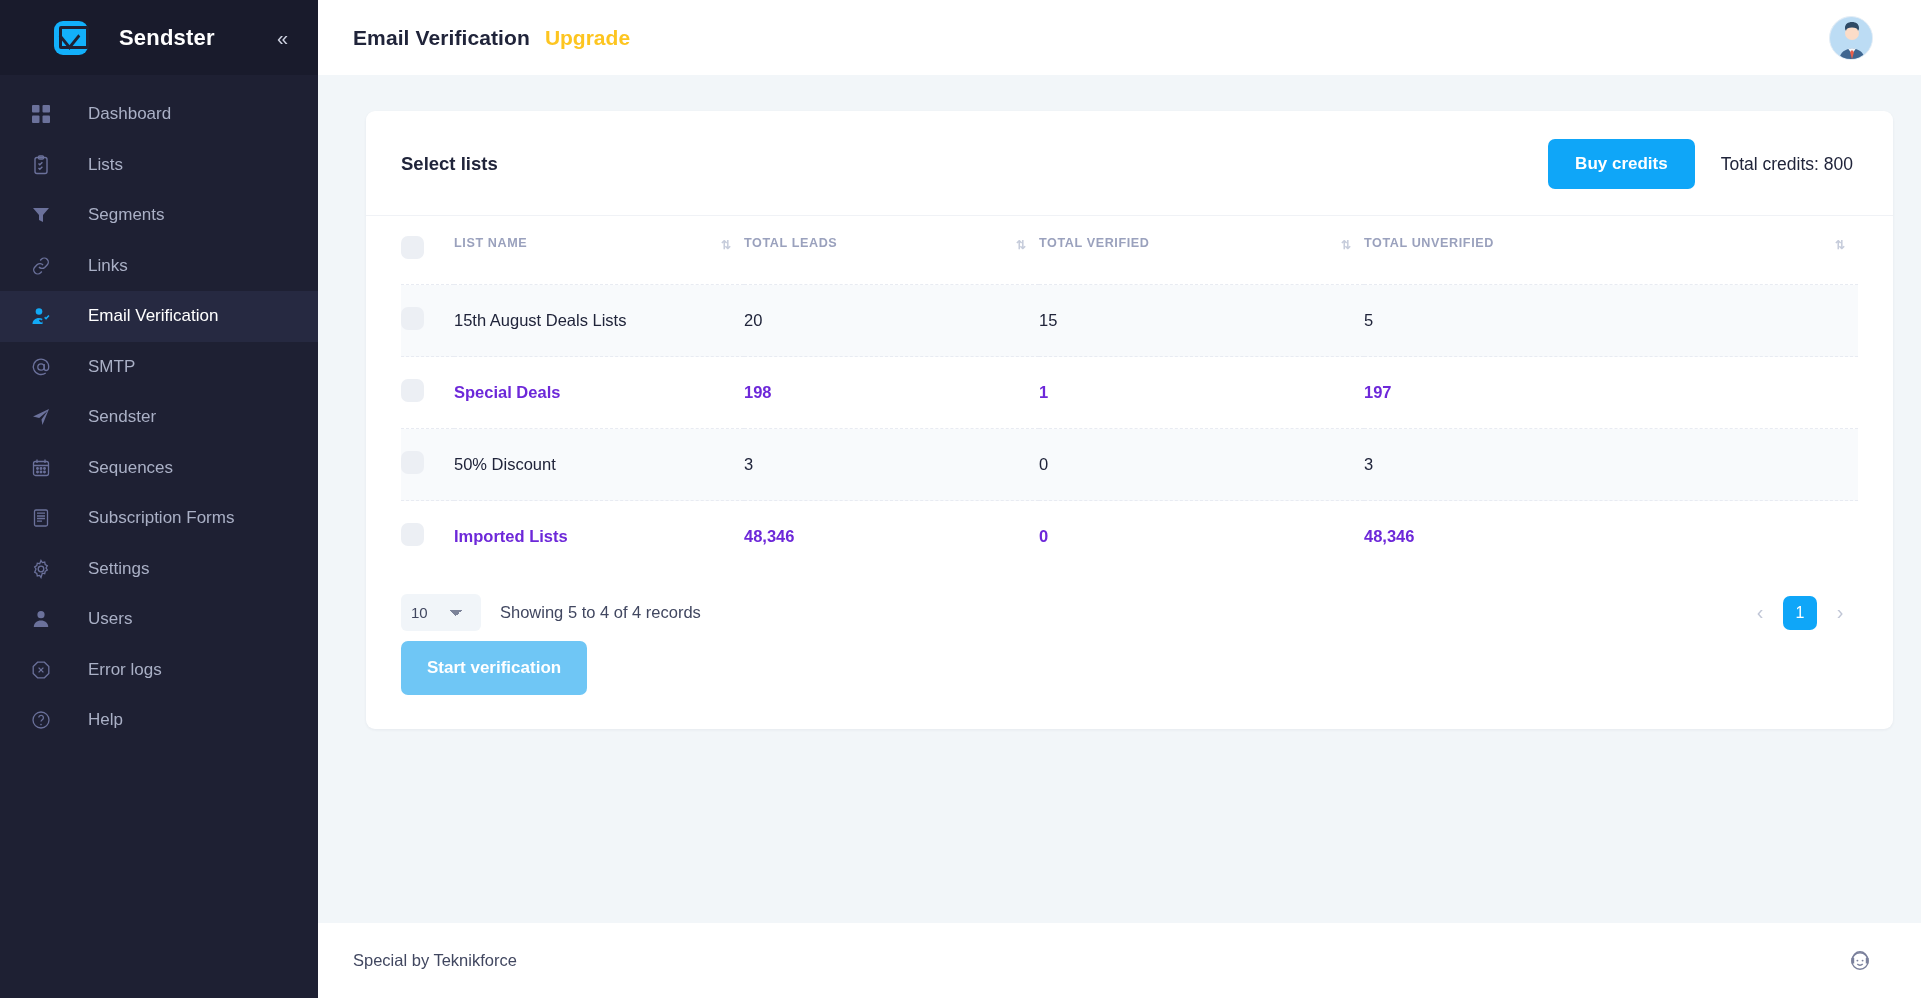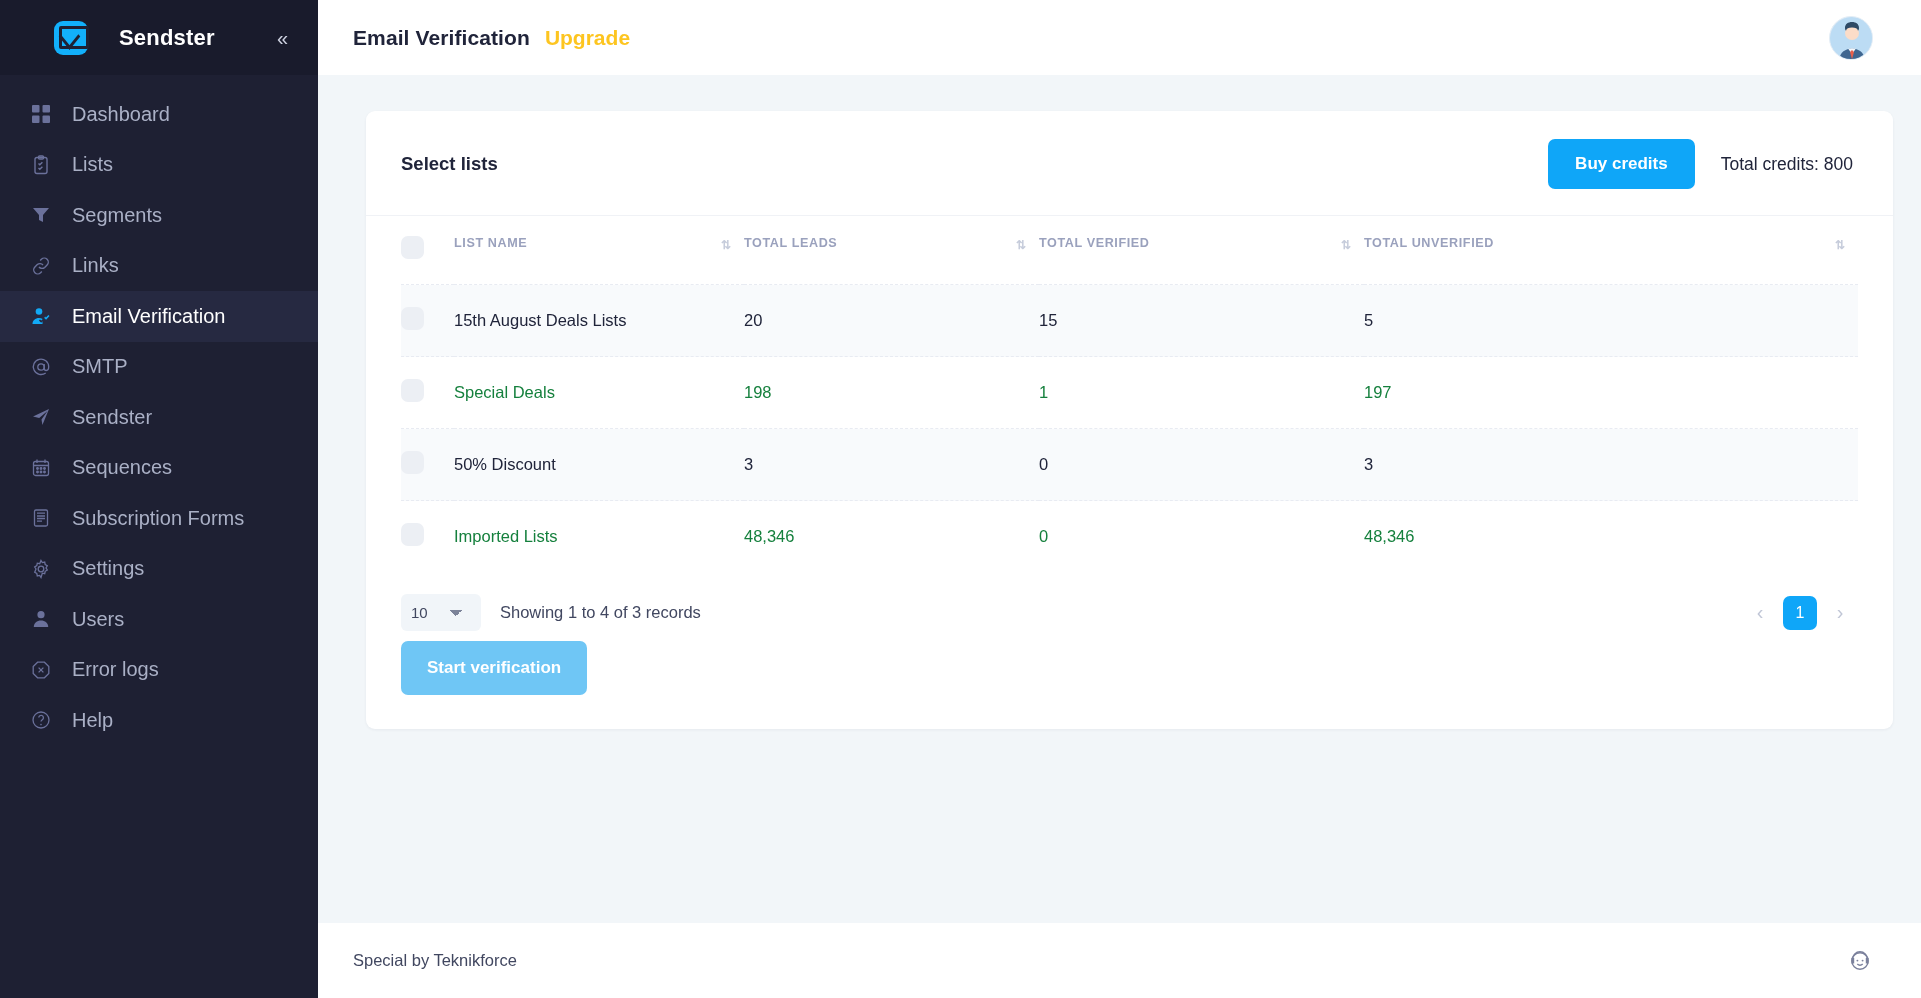--- a/index.html
+++ b/index.html
@@ -40,22 +40,22 @@
     font-size: 22px; font-weight: bold; color: #ffffff; letter-spacing: .2px;
     flex: 1;
   }
   .collapse-btn {
     color: #cfd3e2; font-size: 20px; line-height: 1; cursor: pointer;
     padding: 4px 6px;
   }
   .nav { padding-top: 14px; flex: 1; }
   .nav-item {
     height: 50.5px; display: flex; align-items: center;
-    padding-left: 30px; gap: 20px; cursor: pointer;
-    font-size: 20px; color: #aab0c6;
+    padding-left: 30px; gap: 36px; cursor: pointer;
+    font-size: 17px; color: #aab0c6;
   }
   .nav-item.active {
     background: #262941; color: #ffffff; font-weight: 500;
   }
   .nav-icon {
     width: 22px; height: 22px; flex: 0 0 22px;
     display: flex; align-items: center; justify-content: center;
     color: #6b719b;
   }
   .nav-item.active .nav-icon { color: #12a9f5; }
@@ -127,21 +127,21 @@
     color: #c6ccdb; font-size: 12px; cursor: pointer; letter-spacing: -1px;
   }
   .col-check { width: 53px; }
   .col-name  { width: 290px; }
   .col-leads { width: 295px; }
   .col-ver   { width: 325px; }
   td {
     padding: 22px 0; font-size: 16.5px; color: #20243a;
     border-bottom: 1px dashed #e8ebf2; vertical-align: middle;
   }
-  tr.row-alt td { color: #15803d; background: #ffffff; }
+  tr.row-alt td { color: #6d28d9; background: #ffffff; font-weight: bold; }
   tr.row-main td { background: #f8fafc; }
   tr.row-last td { border-bottom: none; }
   .chk {
     width: 23px; height: 23px; border-radius: 7px;
     background: #eceff4; display: inline-block; cursor: pointer;
   }
 
   
   .table-footer {
     display: flex; align-items: center;
@@ -428,21 +428,21 @@
                 <td class="cell-dark">0</td>
                 <td>48,346</td>
               </tr>
 
             </tbody>
           </table>
         </div>
 
         <div class="table-footer">
           <select class="per-page"><option value="10">10</option><option value="25">25</option><option value="50">50</option><option value="100">100</option></select>
-          <span class="showing-text">Showing 1 to 4 of 3 records</span>
+          <span class="showing-text">Showing 5 to 4 of 4 records</span>
           <span class="footer-spacer"></span>
           <div class="pager">
             <span class="pager-arrow">‹</span>
             <span class="pager-page">1</span>
             <span class="pager-arrow">›</span>
           </div>
         </div>
 
         <div class="start-wrap">
           <button class="start-btn">Start verification</button>

